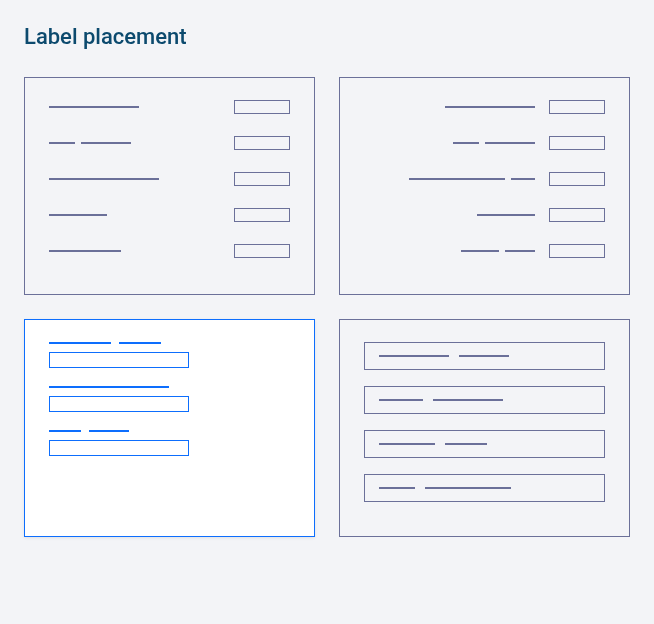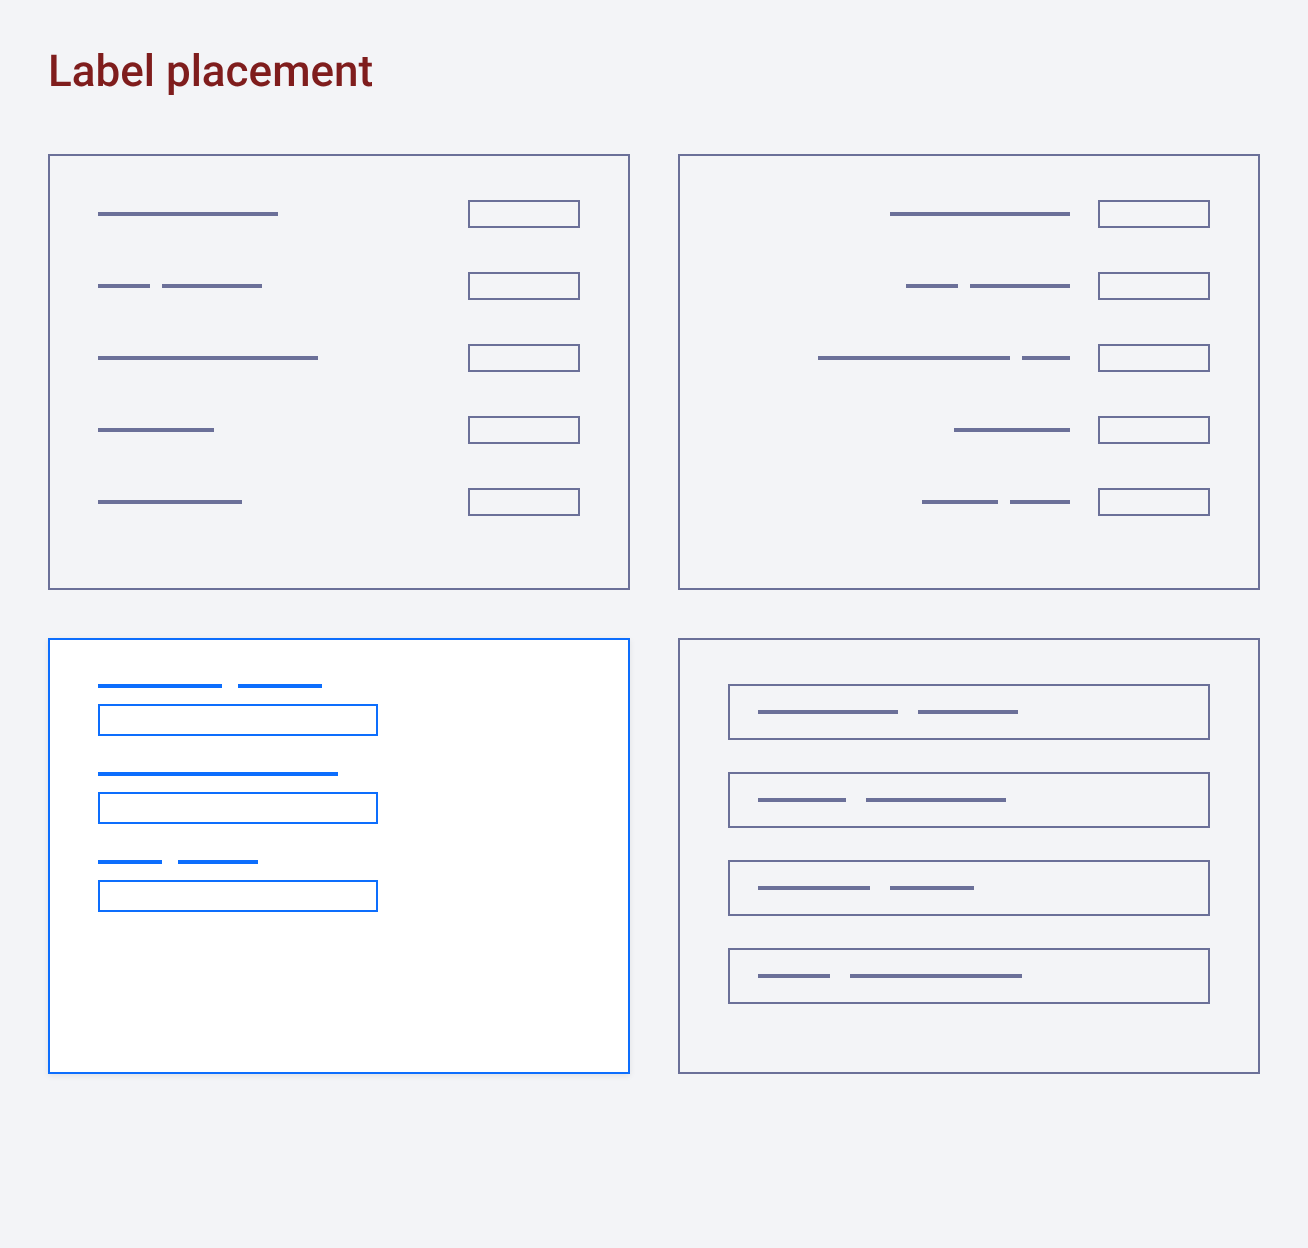--- a/index.html
+++ b/index.html
@@ -5,21 +5,21 @@
   * { box-sizing: border-box; margin: 0; padding: 0; }
   body {
     background: #f3f4f7;
     font-family: -apple-system, BlinkMacSystemFont, "Segoe UI", Roboto, sans-serif;
     padding: 24px;
     width: 654px;
   }
   .heading {
     font-size: 22px;
     font-weight: 500;
-    color: #7f1d1d;
+    color: #0c4a6e;
     margin-bottom: 28px;
   }
   .grid {
     display: grid;
     grid-template-columns: 1fr 1fr;
     gap: 24px;
   }
   .card {
     border: 1.5px solid;
     padding: 22px 24px;

